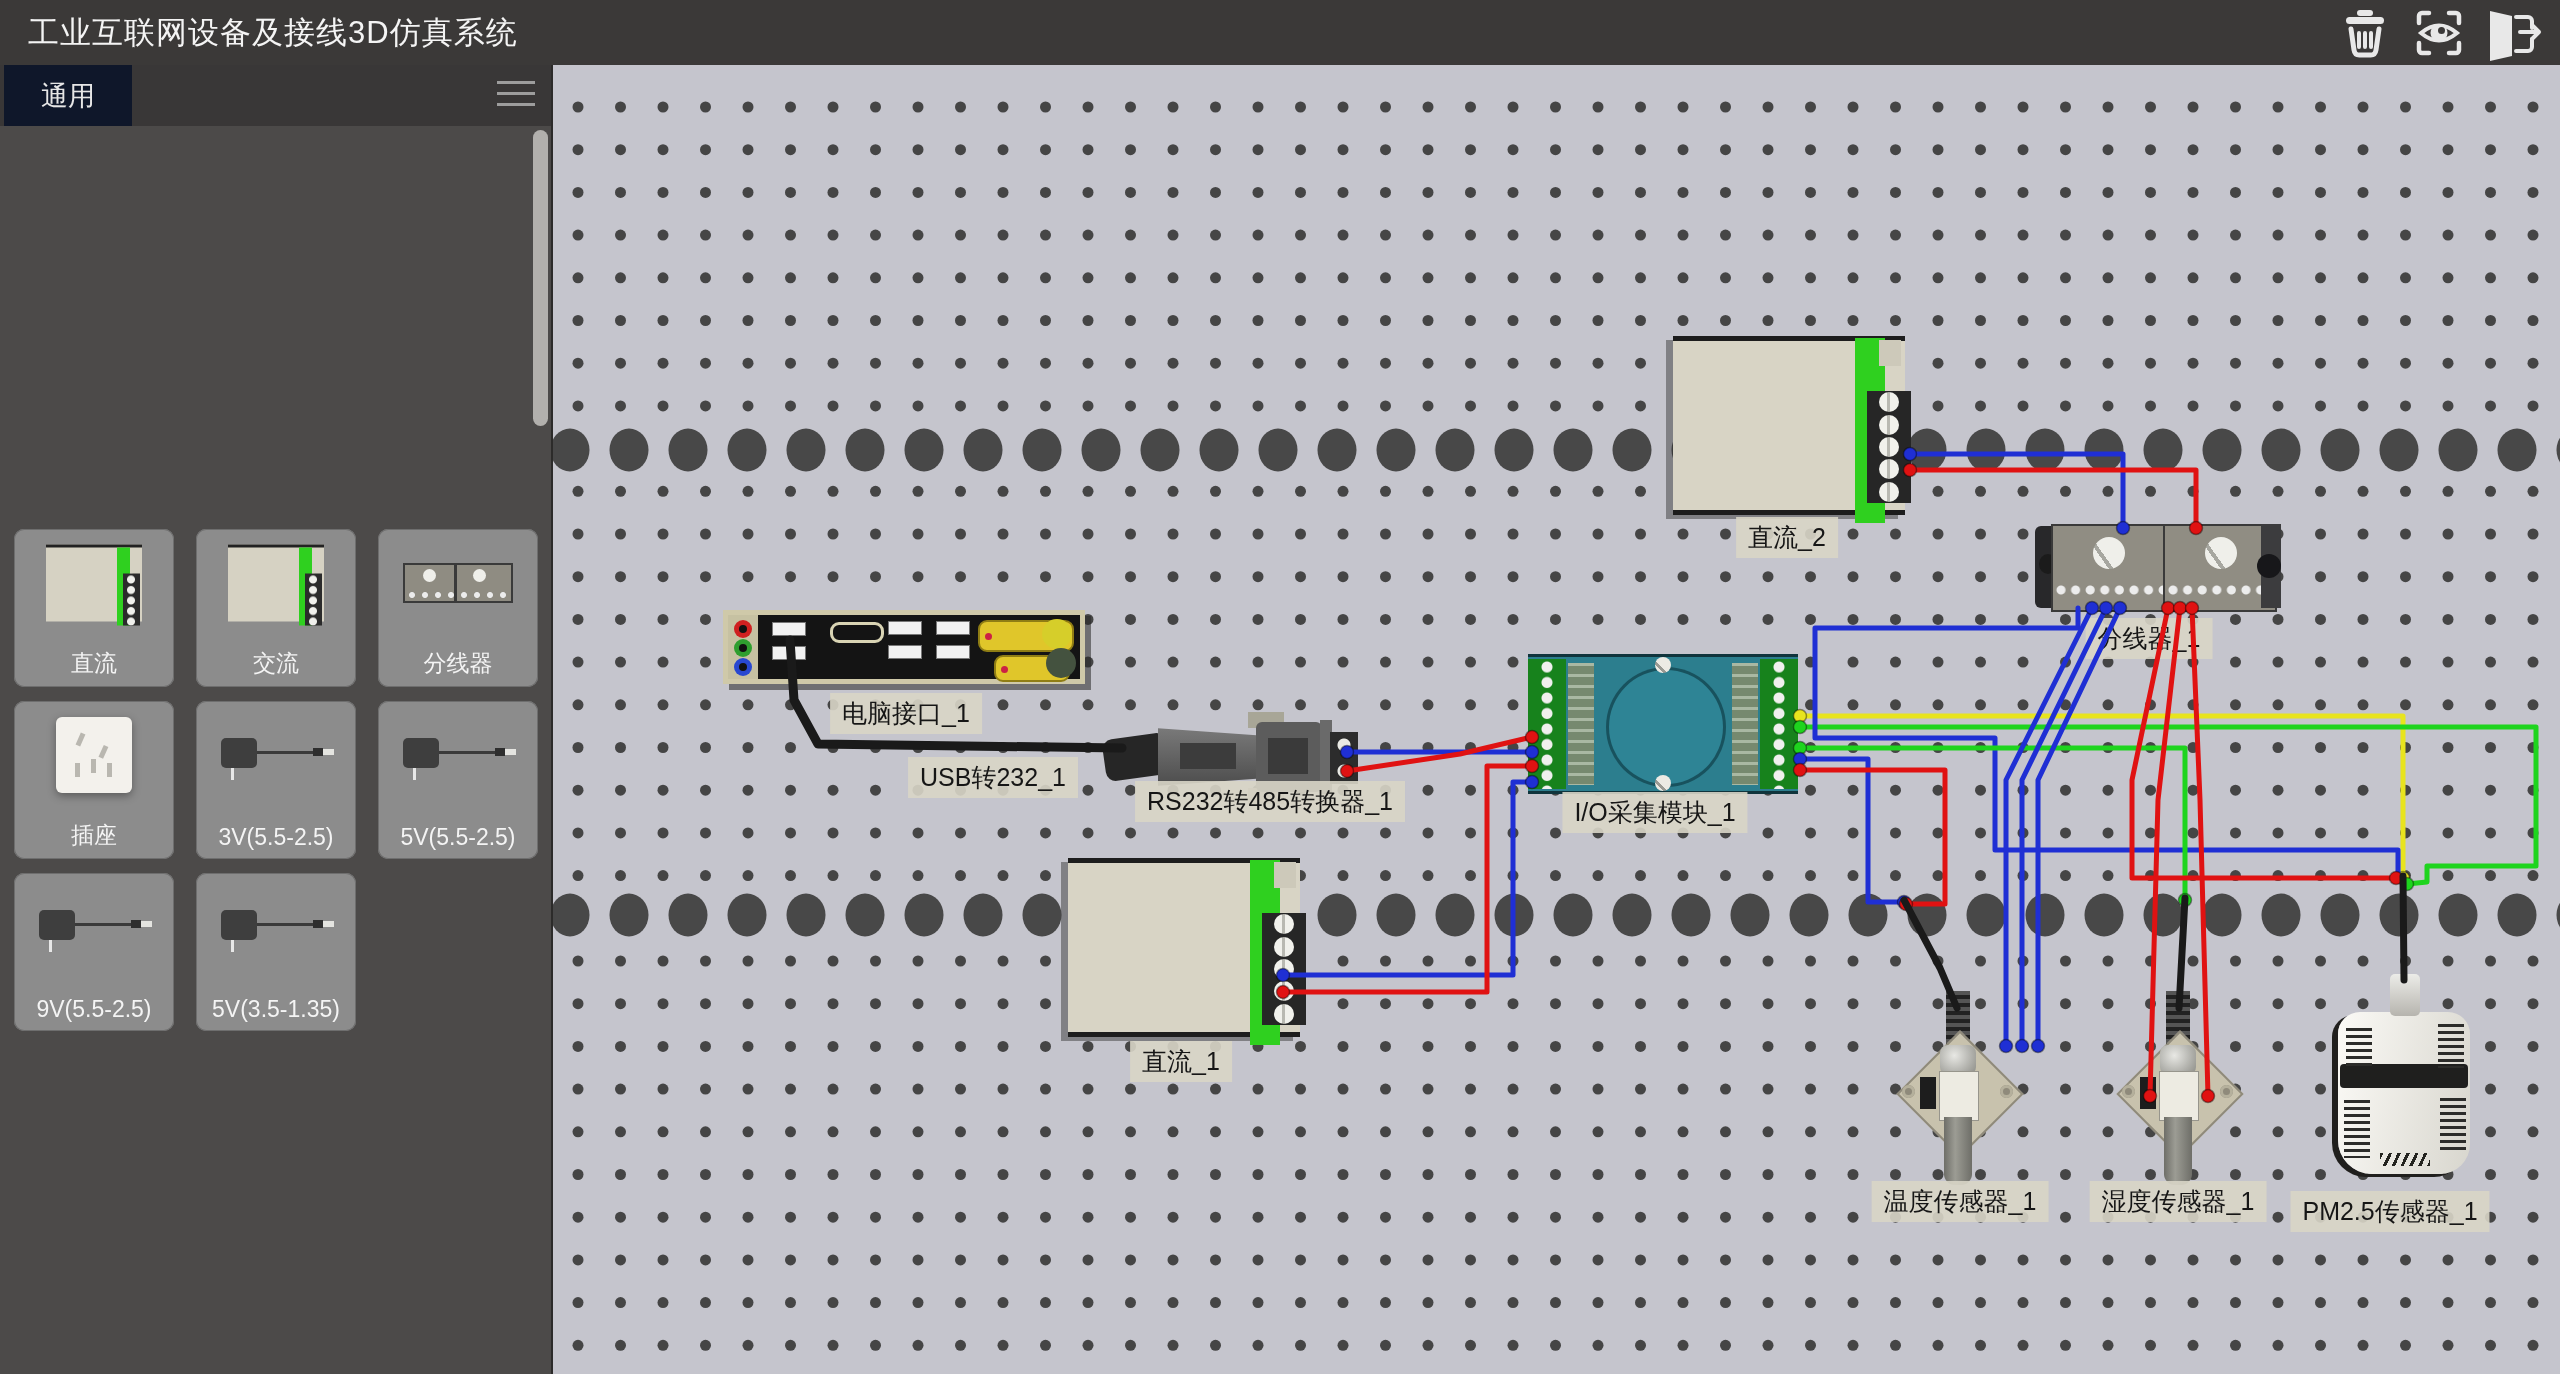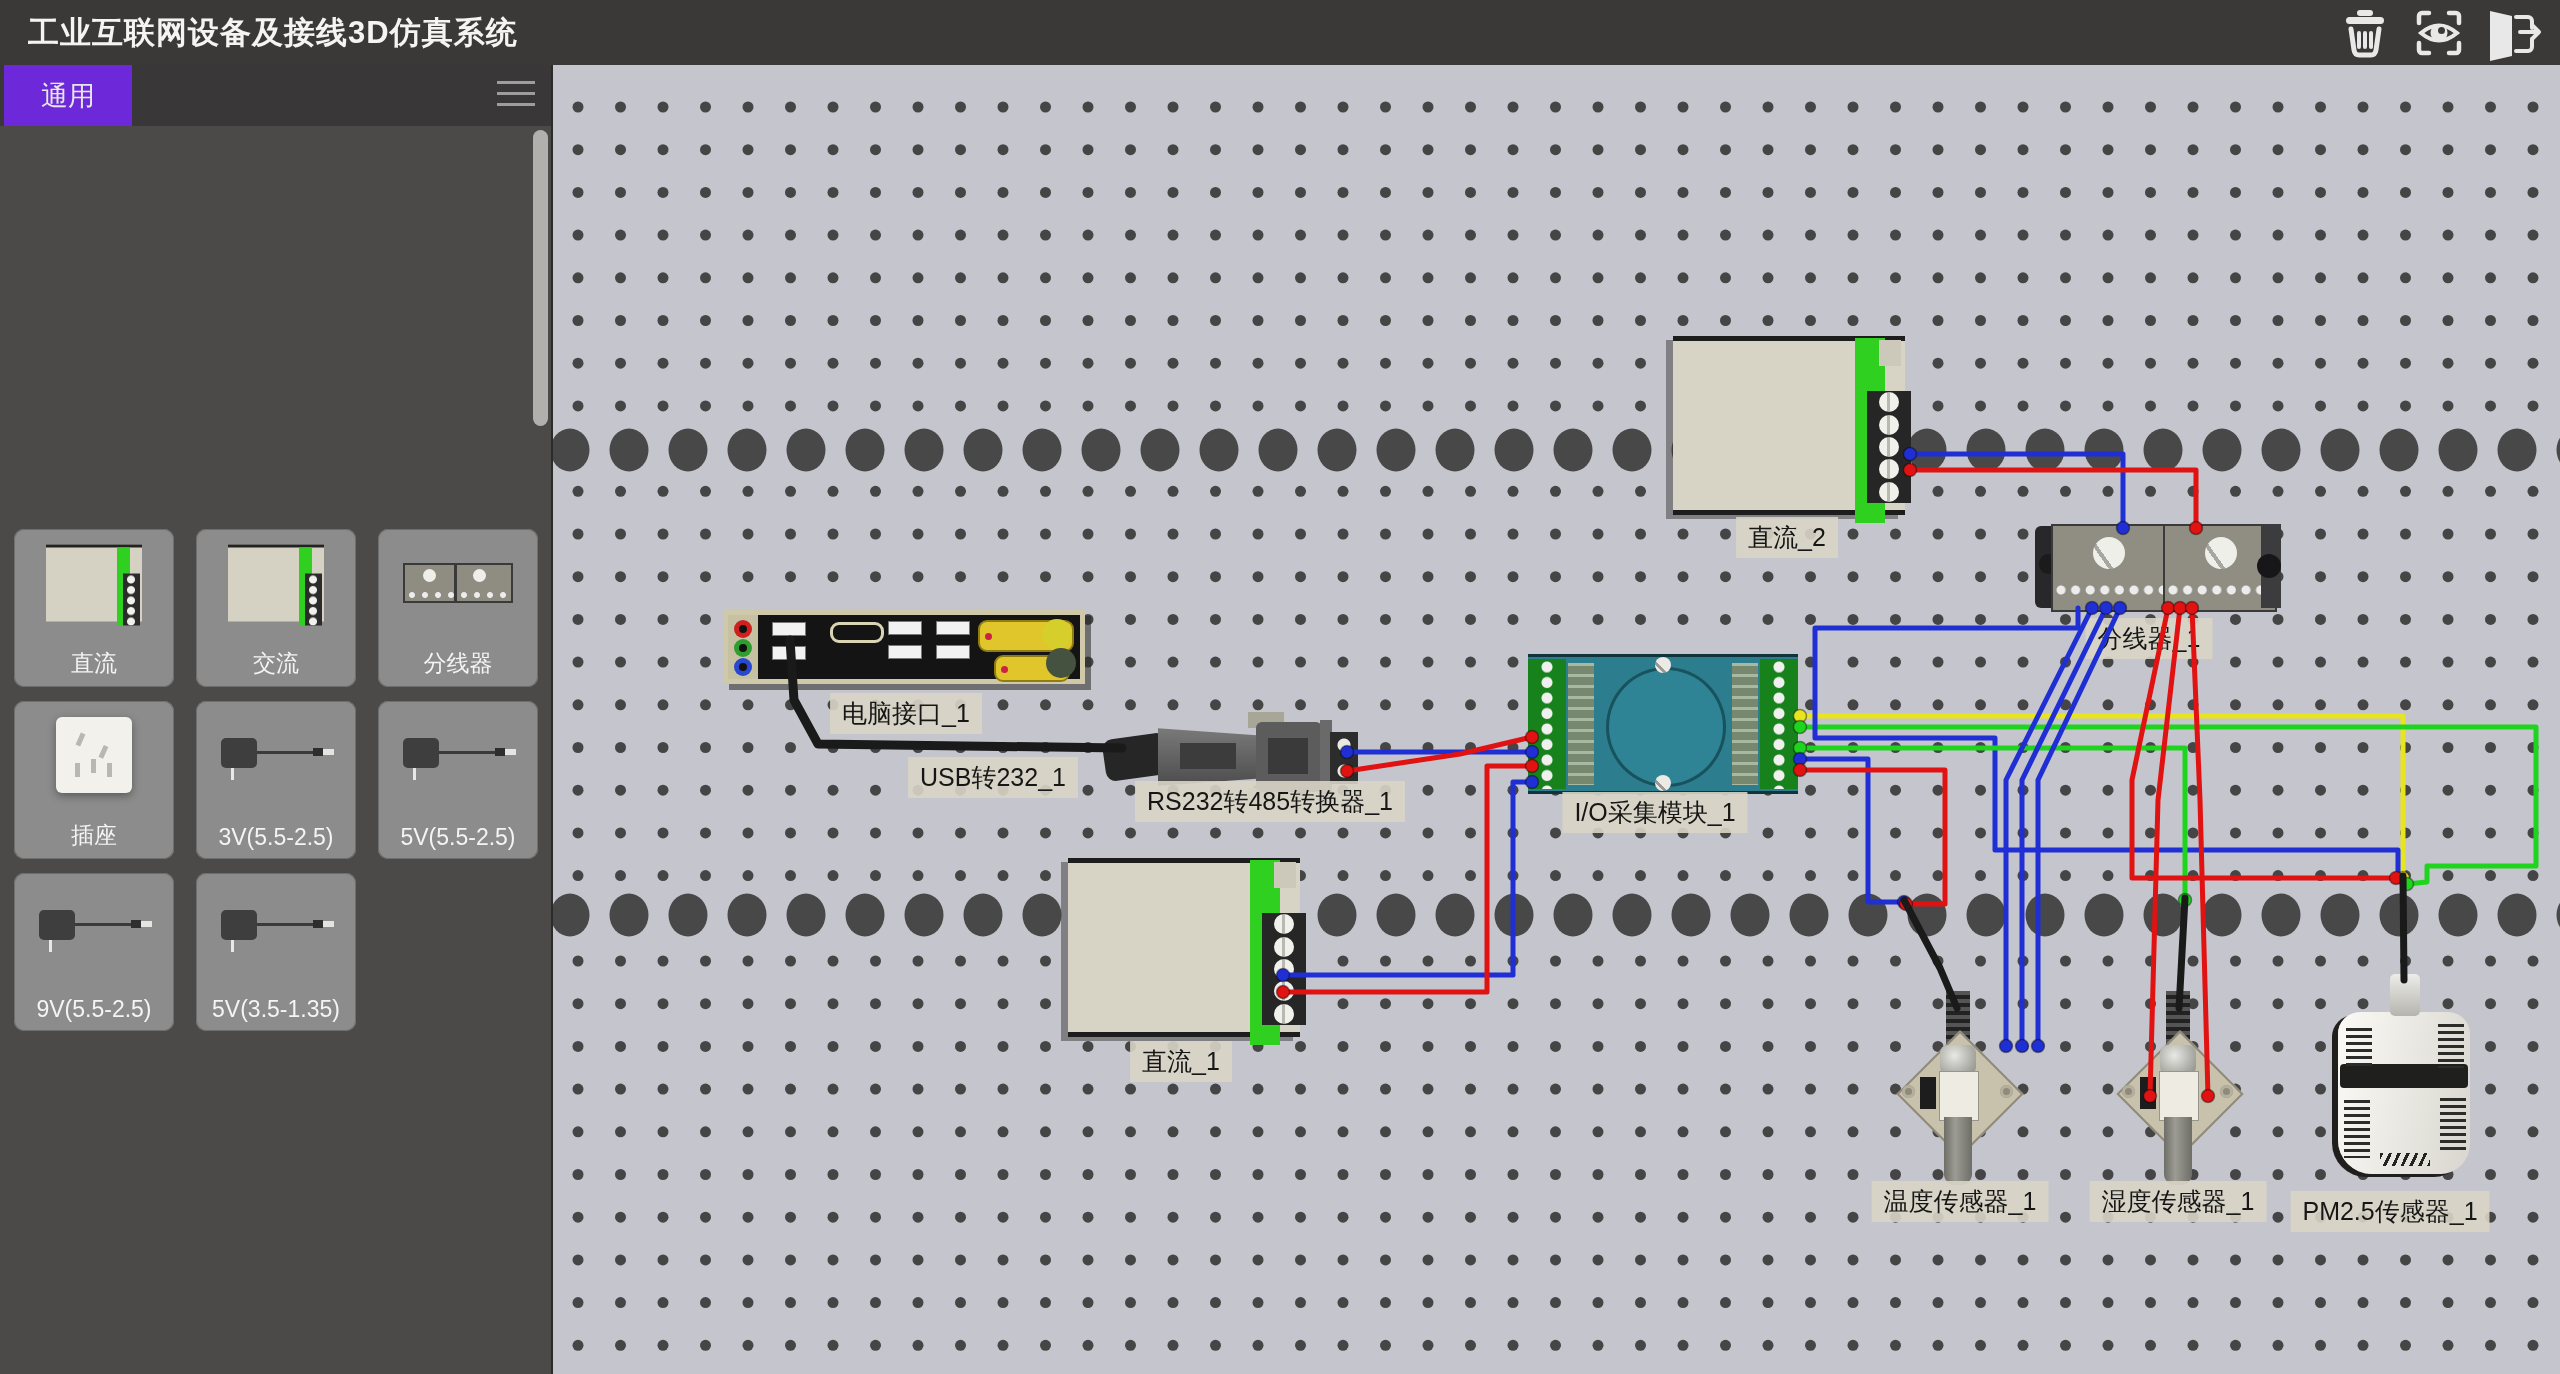--- a/index.html
+++ b/index.html
@@ -2,30 +2,30 @@
 <html><head>
 <meta charset="utf-8">
 <style>
   html,body{margin:0;padding:0;background:#222;}
   body{width:2560px;height:1374px;position:relative;overflow:hidden;
        font-family:"Liberation Sans","DejaVu Sans",sans-serif;}
 
   
   .topbar{position:absolute;left:0;top:0;width:2560px;height:65px;background:#3b3938;z-index:20;}
   .app-title{position:absolute;left:28px;top:0;height:65px;line-height:65px;
-             color:#f4f4f4;font-size:31px;font-weight:bold;letter-spacing:1px;}
+             color:#f4f4f4;font-size:31px;font-weight:normal;letter-spacing:1px;}
   .tb-icons{position:absolute;right:16px;top:6px;display:flex;gap:12px;}
   .tb-btn{width:62px;height:54px;display:flex;align-items:center;justify-content:center;cursor:pointer;}
   .tb-btn svg{display:block;}
 
   
   .sidebar{position:absolute;left:0;top:65px;width:551px;bottom:0;background:#4c4a49;
            border-right:2px solid #2c2b2a;z-index:15;}
   .tabstrip{position:absolute;left:0;top:0;width:100%;height:61px;background:#393737;}
-  .tab-active{position:absolute;left:4px;top:0;width:128px;height:61px;background:#6d28d9;
+  .tab-active{position:absolute;left:4px;top:0;width:128px;height:61px;background:#0f172a;
               color:#e6e6e6;font-size:27px;display:flex;align-items:center;justify-content:center;}
   .hamburger{position:absolute;right:16px;top:16px;width:38px;height:30px;cursor:pointer;}
   .hamburger i{display:block;width:38px;height:3px;background:#9d9d9d;margin-bottom:8px;}
   .menu{position:absolute;left:0;top:63px;width:520px;}
   .menu-item{height:65px;line-height:65px;padding-left:22px;color:#e2e2e2;font-size:26px;cursor:pointer;}
   .sb-scroll{position:absolute;left:533px;top:65px;width:15px;height:296px;background:#b2b0ad;border-radius:8px;}
 
   .comp-grid{position:absolute;left:14px;top:464px;display:grid;
              grid-template-columns:repeat(3,160px);gap:14px 22px;}
   .comp-cell{width:160px;height:158px;background:#8c8c8c;border-radius:10px;position:relative;

